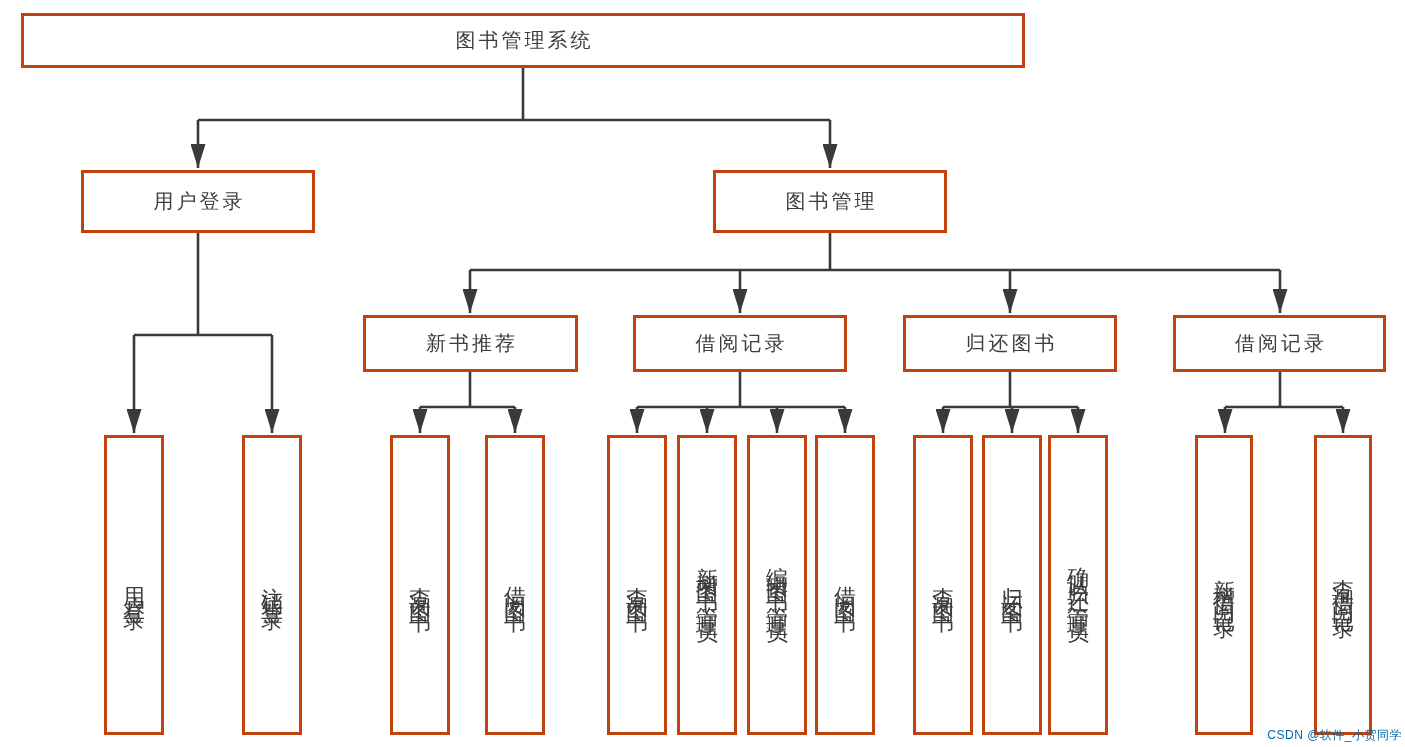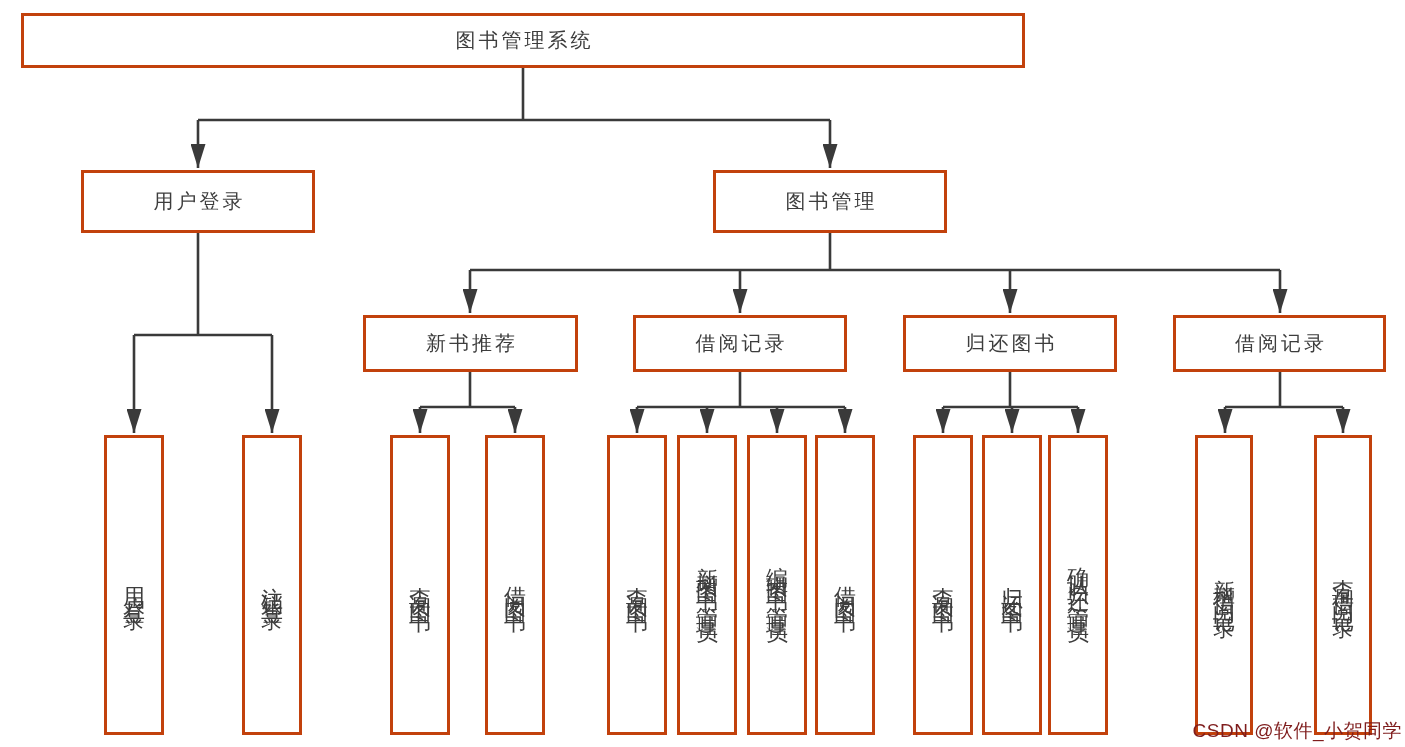--- a/index.html
+++ b/index.html
@@ -21,21 +21,21 @@
   .hbox  { font-size:20px; letter-spacing:3px; text-indent:3px; }
   .root  { font-size:20px; }
   .leaf  { }
   .v-label {
     writing-mode:vertical-rl; text-orientation:mixed;
     font-size:22px; line-height:1; letter-spacing:8px;
     display:block; padding-bottom:0;
   }
   #watermark {
     position:absolute; right:3px; bottom:3px;
-    font-size:19px; color:#7f1d1d; letter-spacing:0.5px;
+    font-size:12px; color:#0369a1; letter-spacing:0.5px;
     z-index:6; white-space:nowrap;
   }
 </style>
 </head>
 <body>
 
 <div id="canvas">
 
   <svg id="wires" width="1405" height="747" viewBox="0 0 1405 747">
     <defs>

